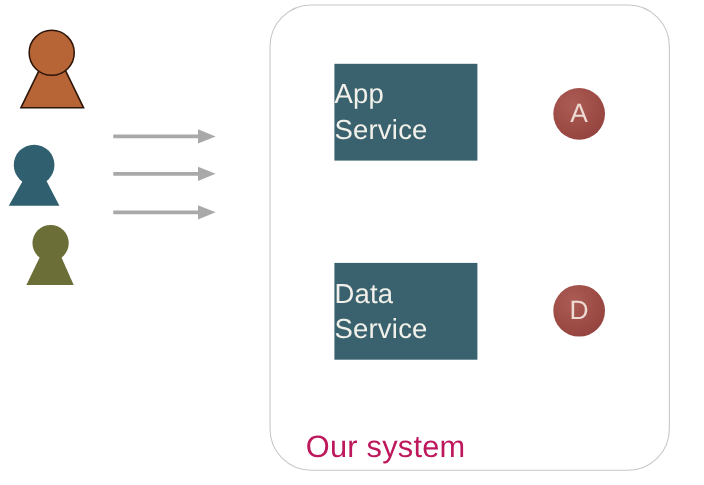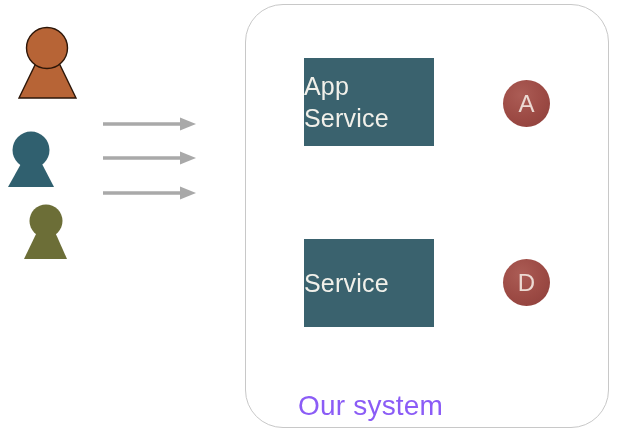--- a/index.html
+++ b/index.html
@@ -69,24 +69,23 @@
     justify-content: center;
     font-size: 24px;
   }
   .badge-a { top: 75px; }
   .badge-d { top: 254px; }
 
   .system-label {
     left: 32px;
     top: 385px;
     font-size: 28px;
-    color: #8b5cf6;
+    color: #be185d;
     letter-spacing: 0.2px;
     white-space: nowrap;
-    margin-left: 20px;
   }
 </style>
 </head>
 <body>
 
 <div class="canvas">
 
   <svg class="abs actor-1" width="62" height="74" viewBox="0 0 62 74">
     <polygon points="20,37 43,37 60,72 3,72" fill="#b76436" stroke="#2d1608" stroke-width="1.4"></polygon>
     <circle cx="31" cy="22" r="20.5" fill="#b76436" stroke="#2d1608" stroke-width="1.4"></circle>
@@ -120,20 +119,21 @@
     <div class="abs service service-app">
       <span>App</span>
       <span>Service</span>
     </div>
 
     <div class="abs badge badge-a">
       <span>A</span>
     </div>
 
     <div class="abs service service-data">
+      <span>Data</span>
       <span>Service</span>
     </div>
 
     <div class="abs badge badge-d">
       <span>D</span>
     </div>
 
     <div class="abs system-label">Our system</div>
 
   </div>

